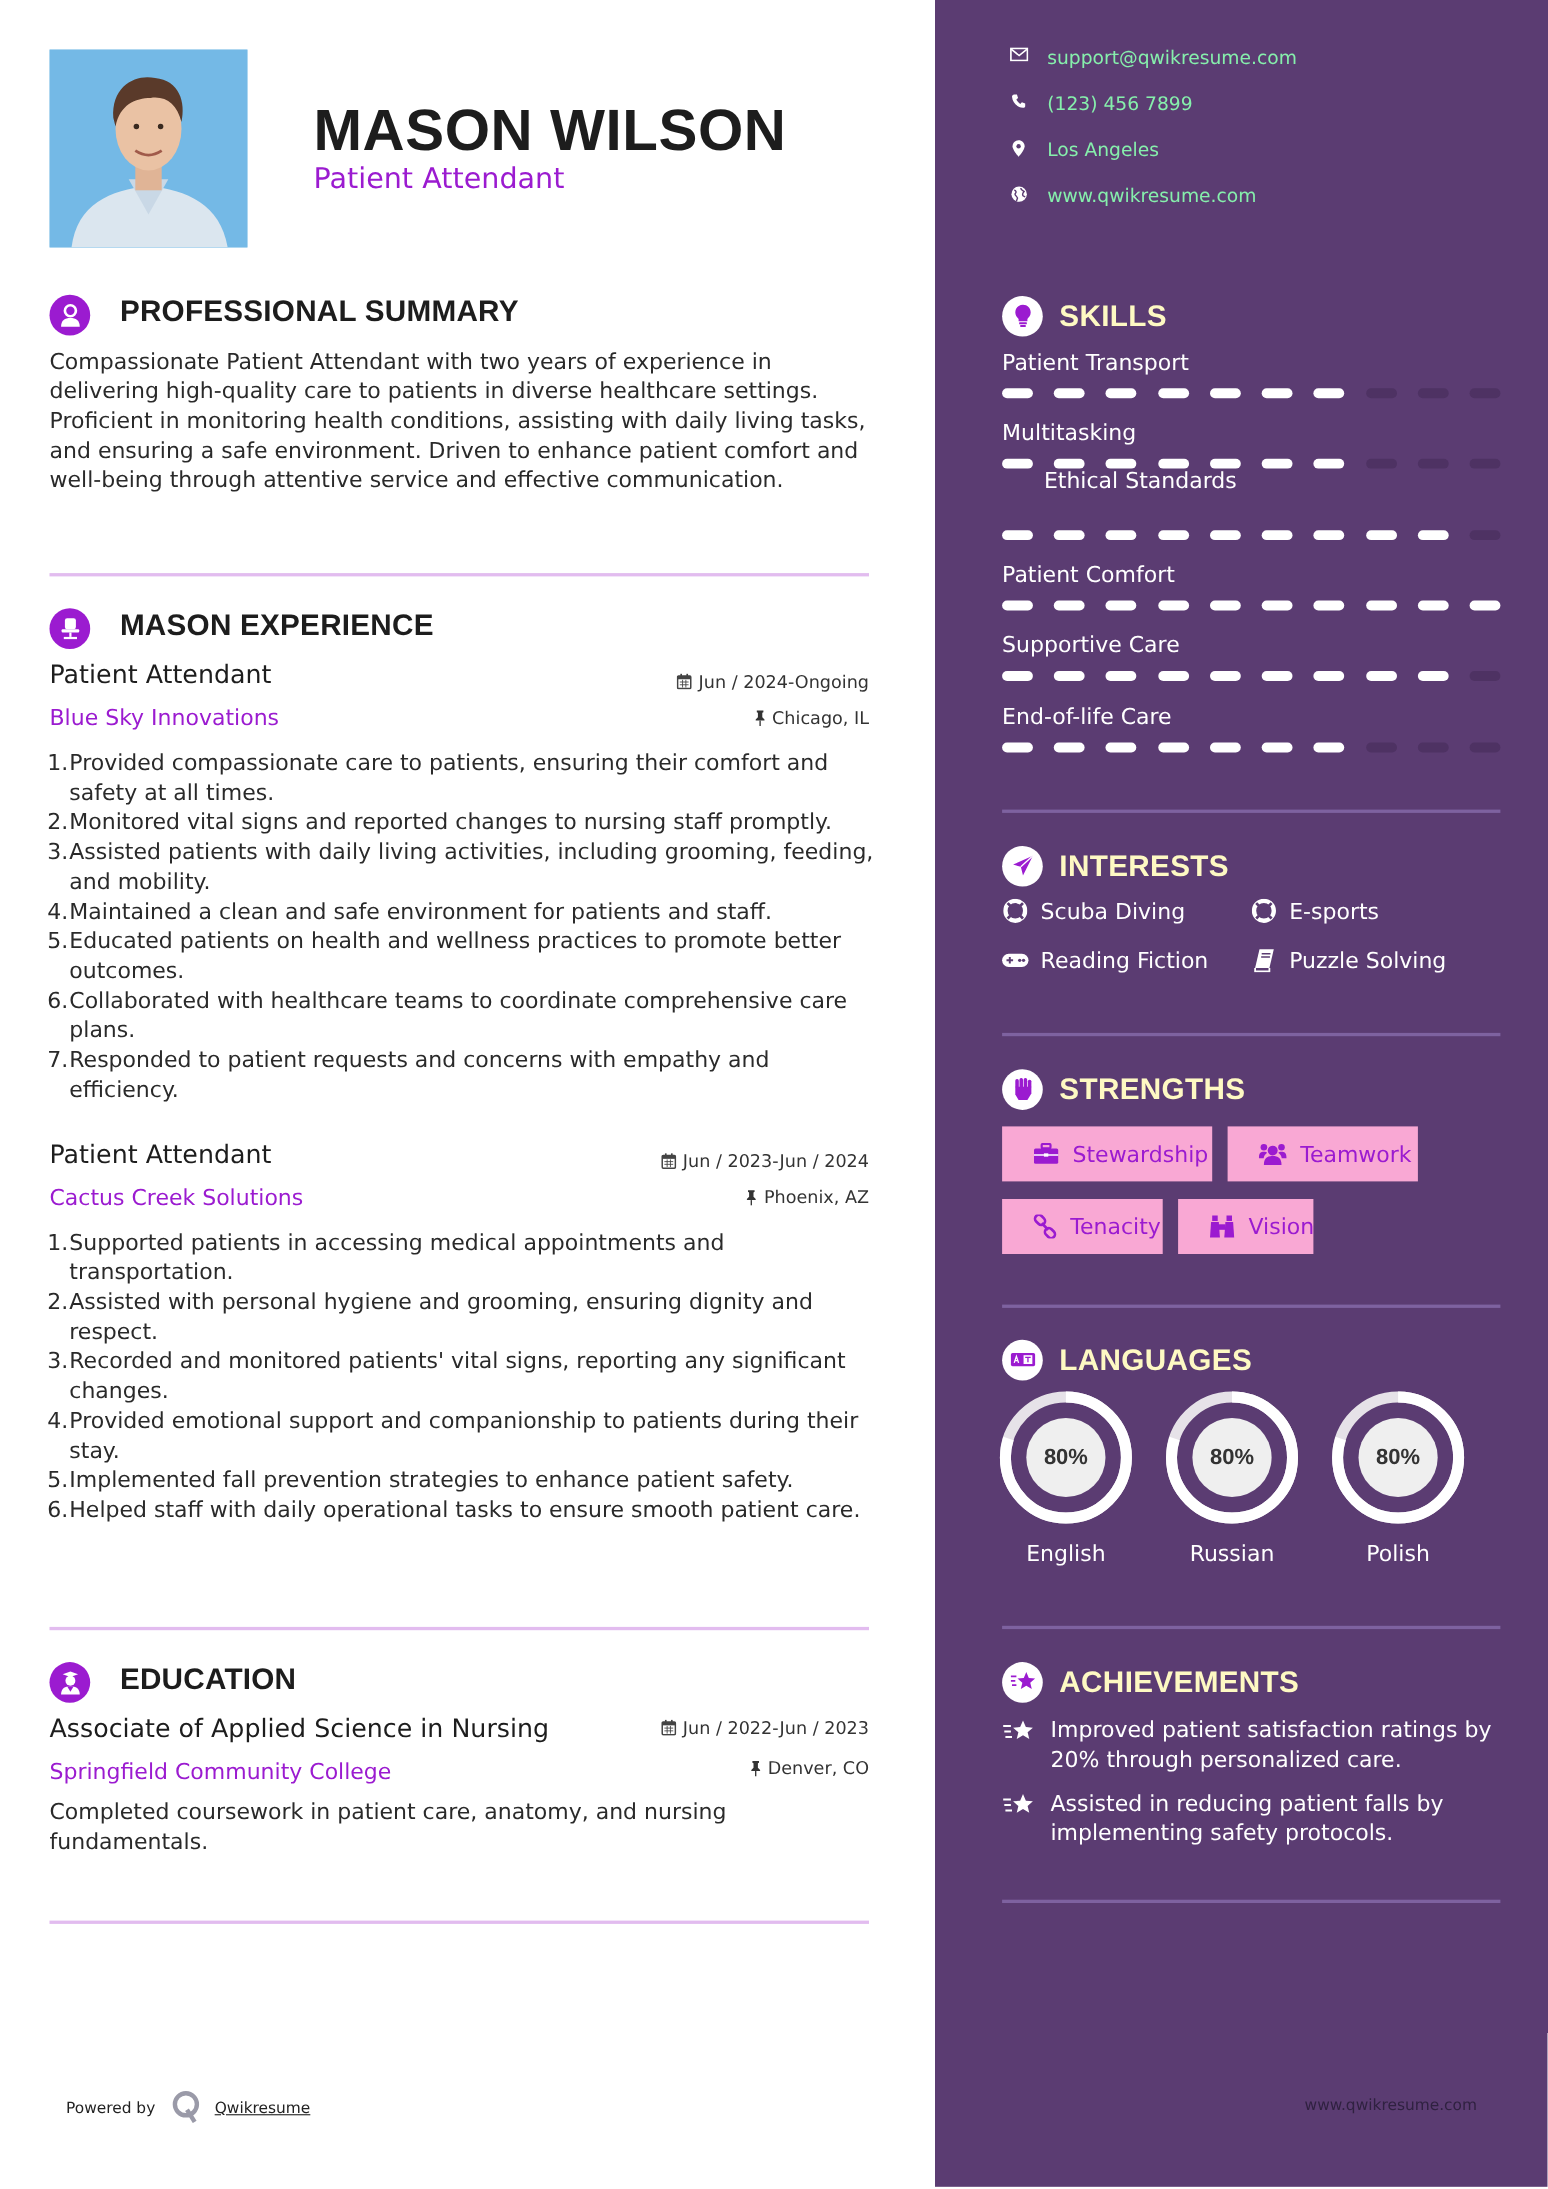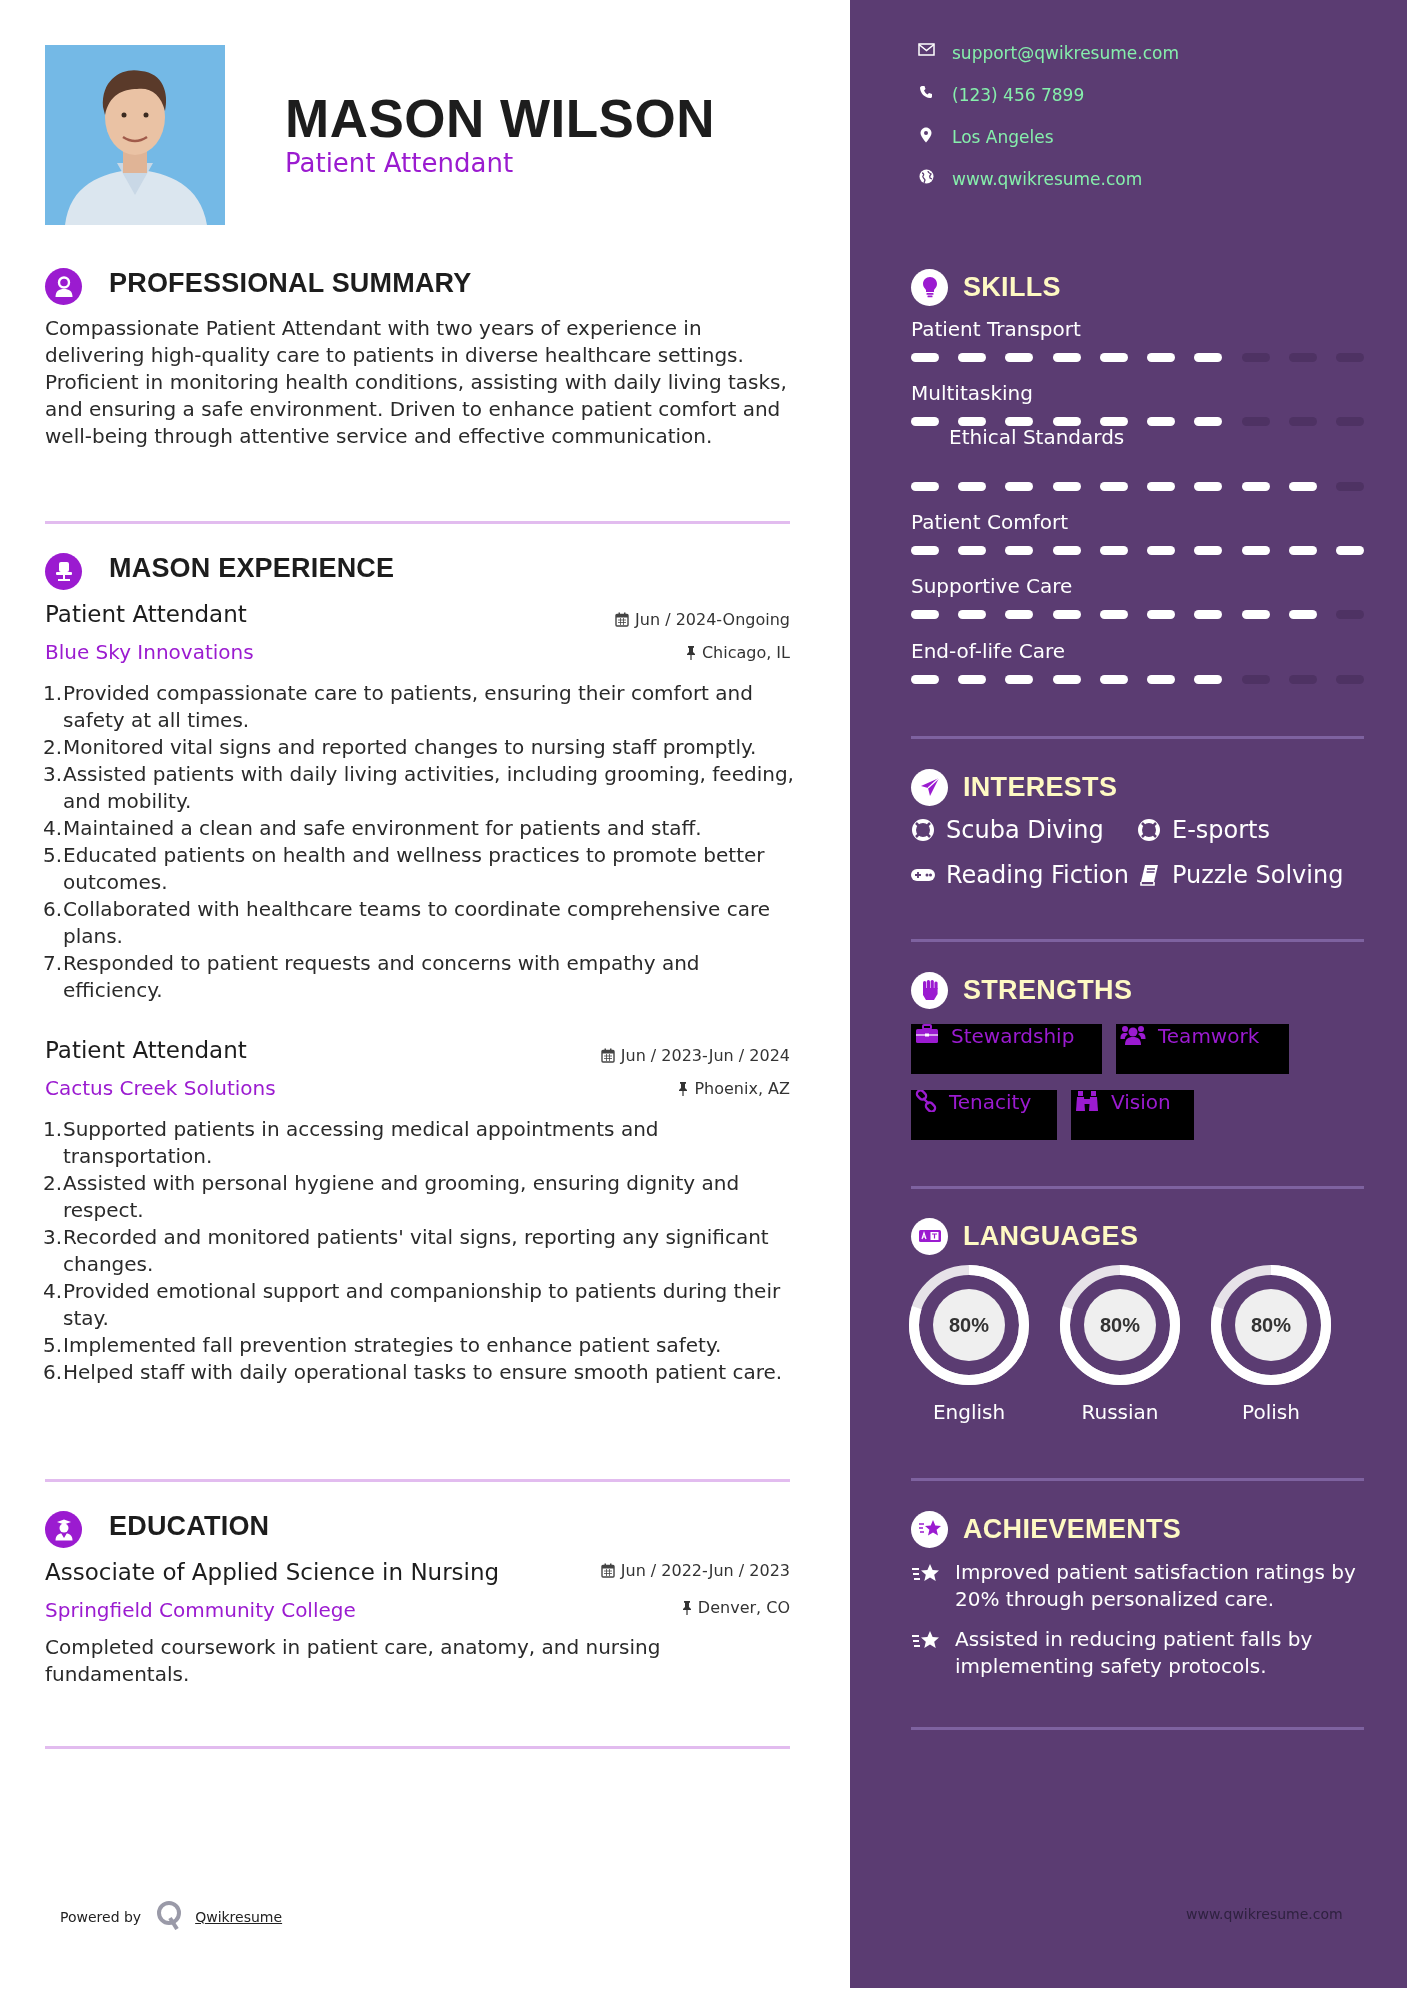--- a/index.html
+++ b/index.html
@@ -41,24 +41,24 @@
   .s-icon { width: 37px; height: 37px; border-radius: 50%; background: #fff; display: flex; align-items: center; justify-content: center; margin-right: 15px; flex: none; }
   .s-title { font-family: "Liberation Sans", sans-serif; font-weight: 700; font-size: 27px; color: #fef9c3; letter-spacing: 0.3px; }
 
   .skill-label { position: absolute; left: 61px; font-size: 20px; color: #fff; white-space: nowrap; }
   .dashes { position: absolute; left: 61px; width: 453px; height: 10px; display: flex; justify-content: space-between; }
   .dash { width: 28px; height: 9px; border-radius: 5px; background: #fff; }
   .dash.off { background: #4e3263; }
 
   .divider-r { position: absolute; left: 61px; width: 453px; height: 3px; background: #7e62a0; }
 
-  .interest { position: absolute; display: flex; align-items: center; font-size: 24px; color: #fff; white-space: nowrap; }
+  .interest { position: absolute; display: flex; align-items: center; font-size: 20px; color: #fff; white-space: nowrap; }
   .interest .ii { width: 26px; margin-right: 10px; display: flex; justify-content: center; }
 
-  .tag { position: absolute; height: 50px; background: #000000; display: flex; align-items: flex-start; padding: 0 4px; font-size: 20px; color: #9b1bd0; white-space: nowrap; }
+  .tag { position: absolute; height: 50px; background: #f9a8d4; display: flex; align-items: center; padding: 0 28px; font-size: 20px; color: #9b1bd0; white-space: nowrap; }
   .tag .ti { margin-right: 12px; display: flex; }
 
   .lang { position: absolute; width: 124px; text-align: center; }
   .ring { width: 122px; height: 122px; margin: 0 auto; position: relative; }
   .ring svg { position: absolute; left: 0; top: 0; }
   .ring .pct { position: absolute; left: 0; top: 0; width: 122px; height: 122px; display: flex; align-items: center; justify-content: center; font-size: 20px; font-weight: 700; color: #333; font-family: "Liberation Sans", sans-serif; }
   .lang-name { margin-top: 14px; font-size: 20px; color: #fff; }
 
   .ach { position: absolute; left: 61px; width: 460px; display: flex; font-size: 20px; line-height: 27px; color: #fff; }
   .ach .ai { width: 30px; margin-right: 14px; flex: none; padding-top: 3px; }

